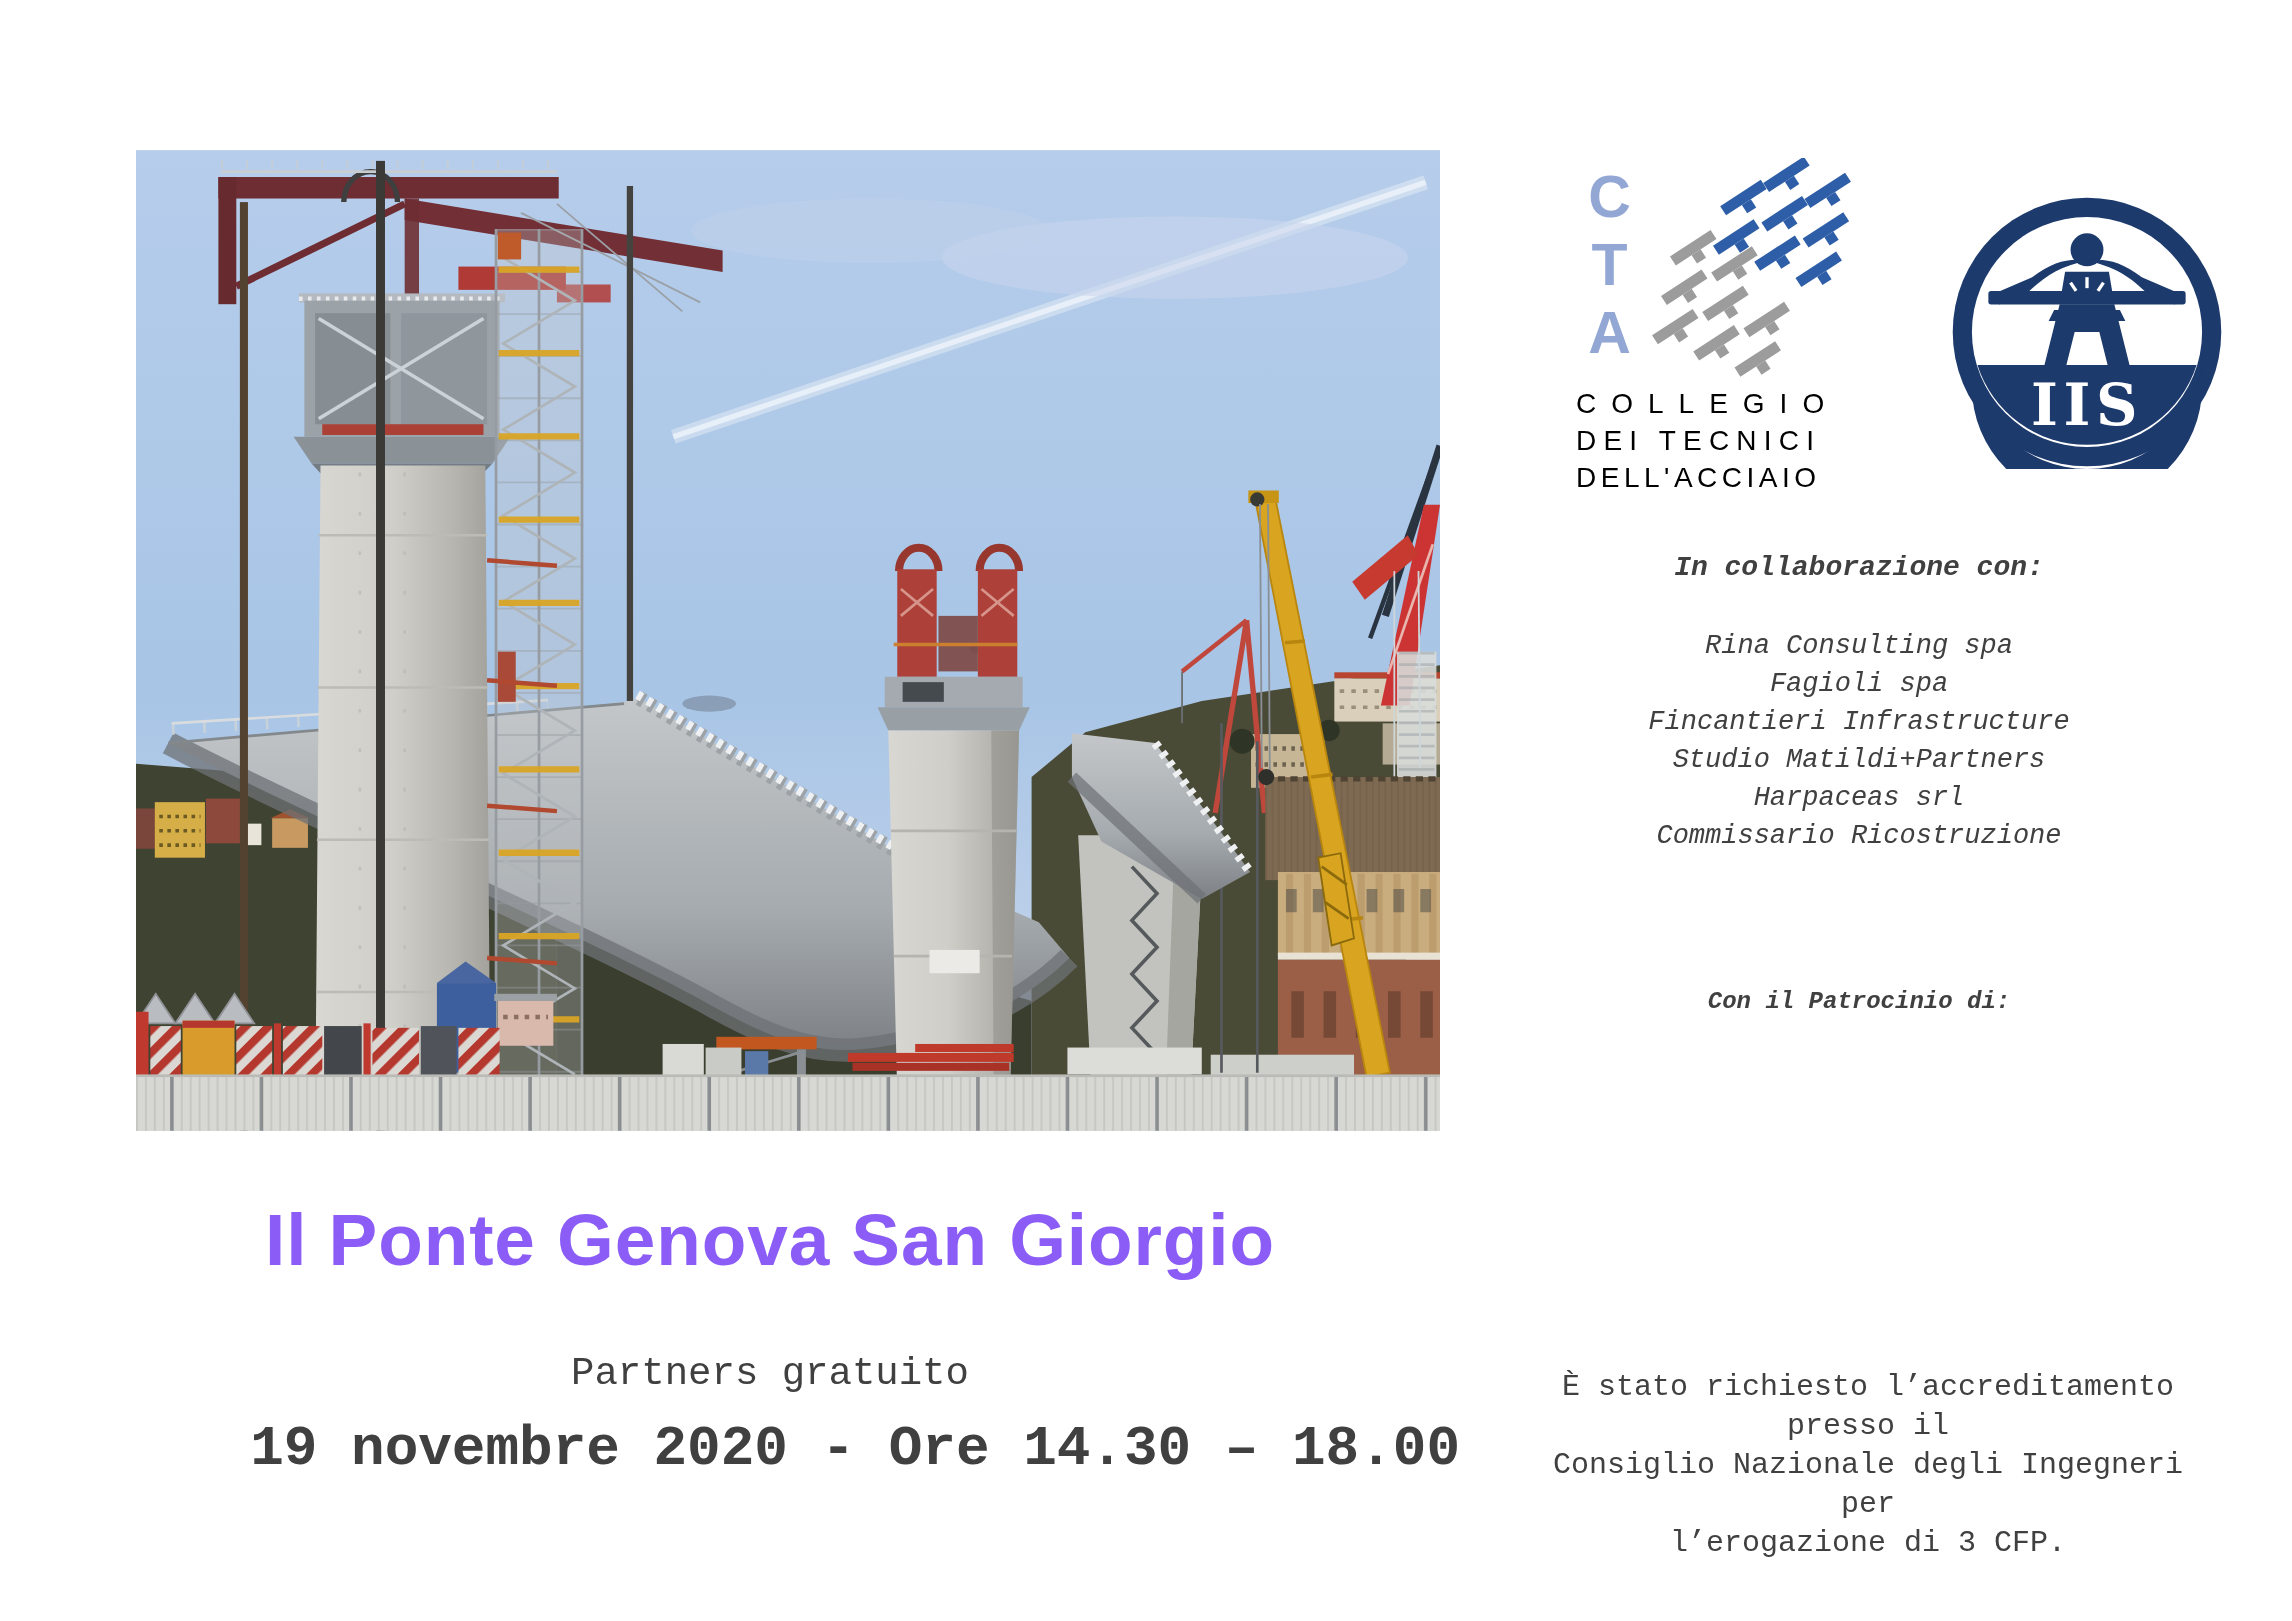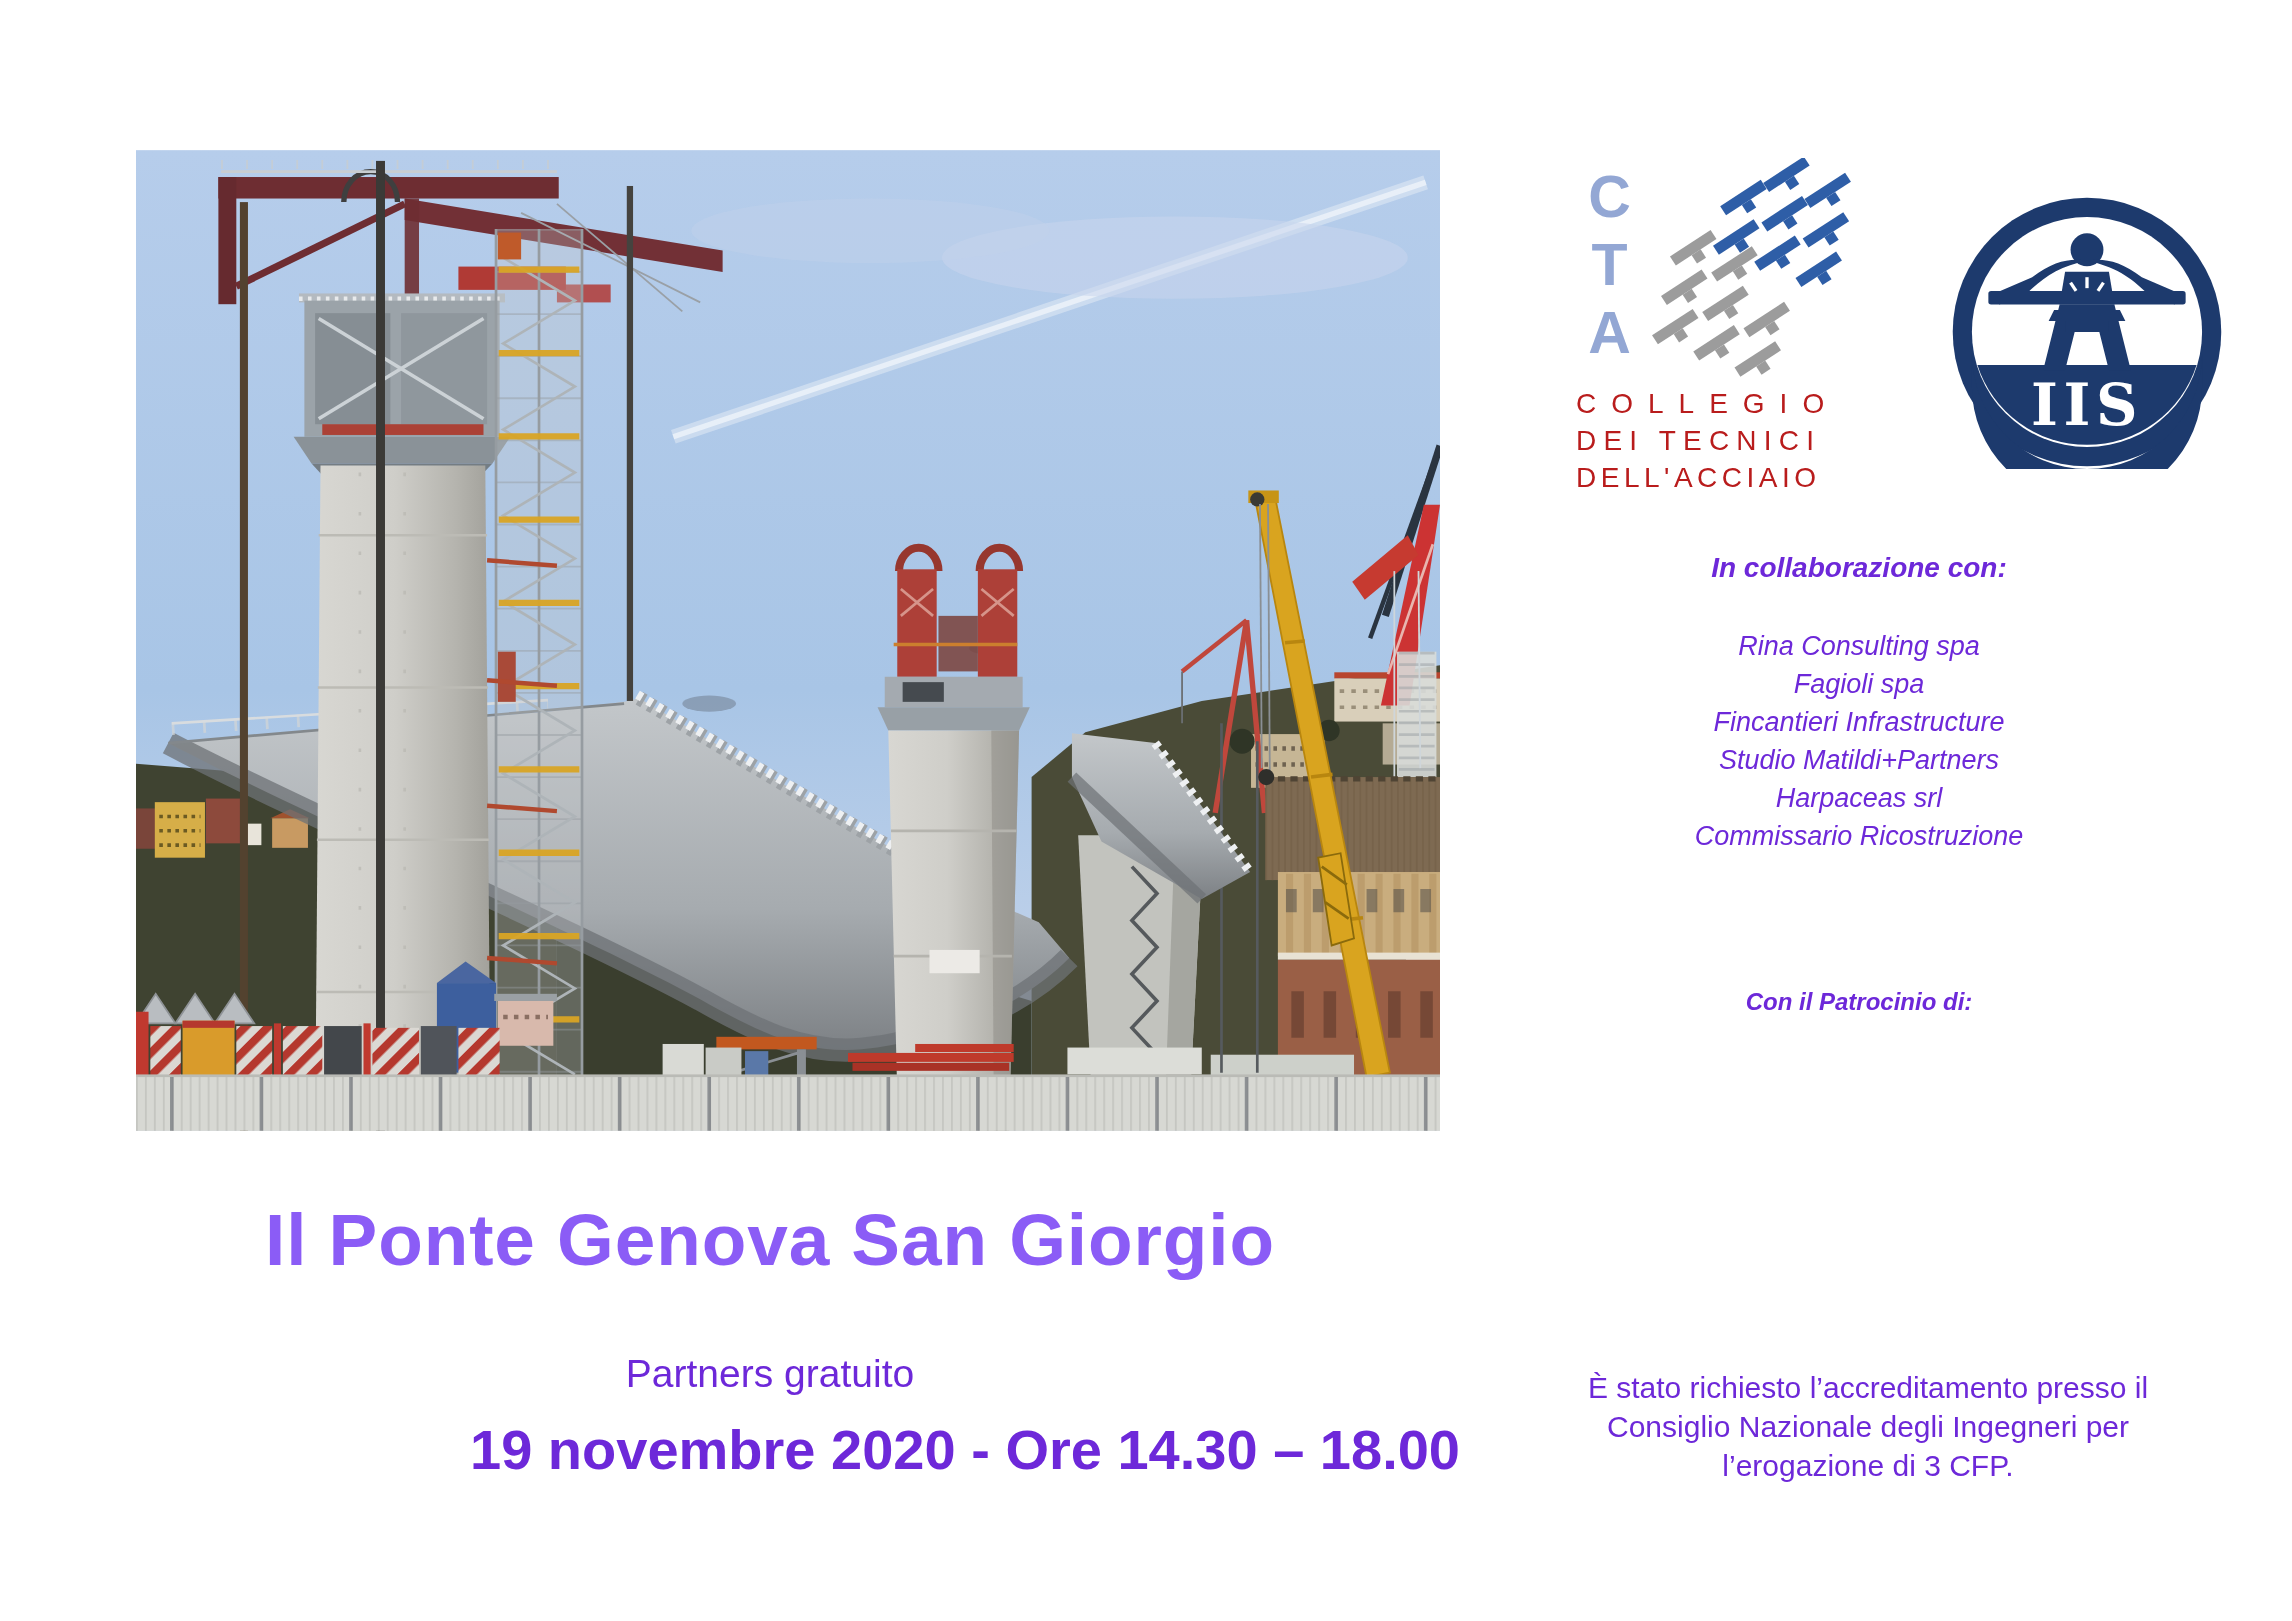--- a/index.html
+++ b/index.html
@@ -5,29 +5,29 @@
   html,body{margin:0;padding:0;background:#ffffff;}
   #page{position:relative;width:2293px;height:1621px;background:#ffffff;overflow:hidden;
         font-family:"Liberation Sans", sans-serif;}
   .abs{position:absolute;}
   
   #photo{left:136px;top:150px;width:1304px;height:981px;}
   
   #cta-letters{left:1578px;top:163px;width:63px;color:#93a7d4;font-weight:bold;
                font-size:59px;line-height:68px;text-align:center;}
   #cta-beams{left:1643px;top:158px;}
-  #cta-wordmark{left:1576px;top:385px;width:279px;color:#b91c1c;font-size:28px;
+  #cta-wordmark{left:1576px;top:385px;width:279px;color:#000000;font-size:28px;
                 font-weight:500;line-height:37px;white-space:nowrap;}
   .wm1{letter-spacing:15px;}
   .wm2{letter-spacing:7.2px;}
   .wm3{letter-spacing:4.5px;}
   
   #iis-logo{left:1950px;top:195px;}
   
-  .navy{color:#6d28d9;}
+  .navy{color:#404040;font-family:Liberation Mono, monospace;}
   #collab-heading{left:1505px;top:552px;width:708px;text-align:center;
     font-size:28px;font-weight:bold;font-style:italic;}
   #collab-list{left:1505px;top:627px;width:708px;text-align:center;
     font-size:27px;font-style:italic;line-height:38px;}
   #patronage{left:1505px;top:988px;width:708px;text-align:center;
     font-size:24px;font-weight:bold;font-style:italic;}
   
   #title{left:118px;top:1198px;width:1304px;text-align:center;
     font-size:73px;font-weight:bold;letter-spacing:0.9px;}
   #subtitle{left:118px;top:1352px;width:1304px;text-align:center;font-size:39px;}

